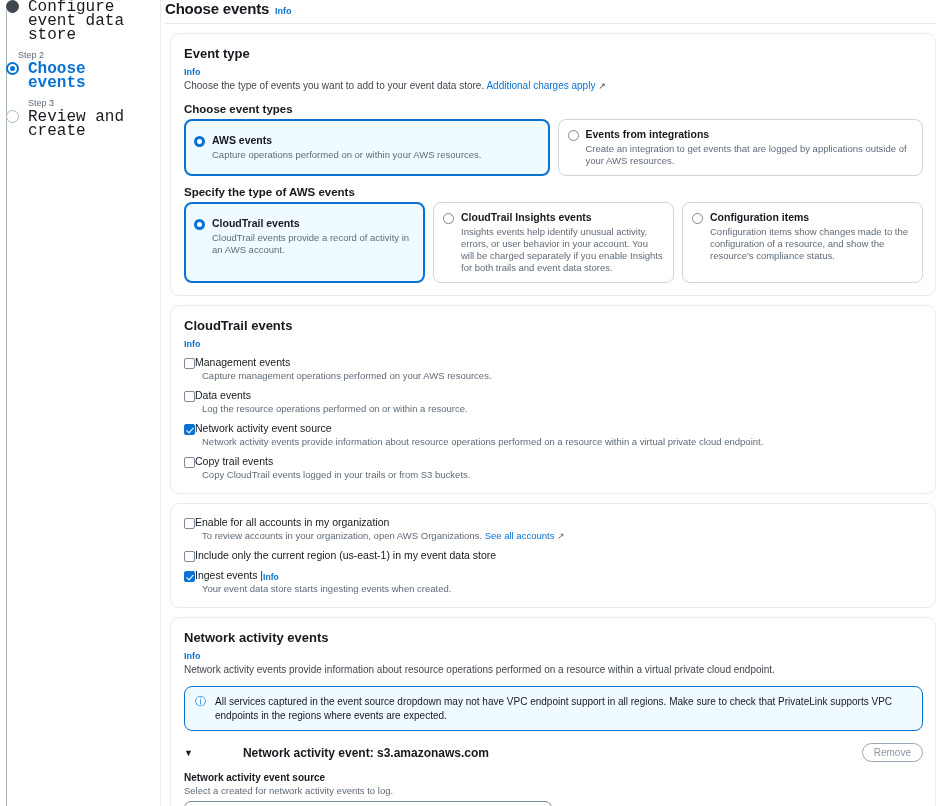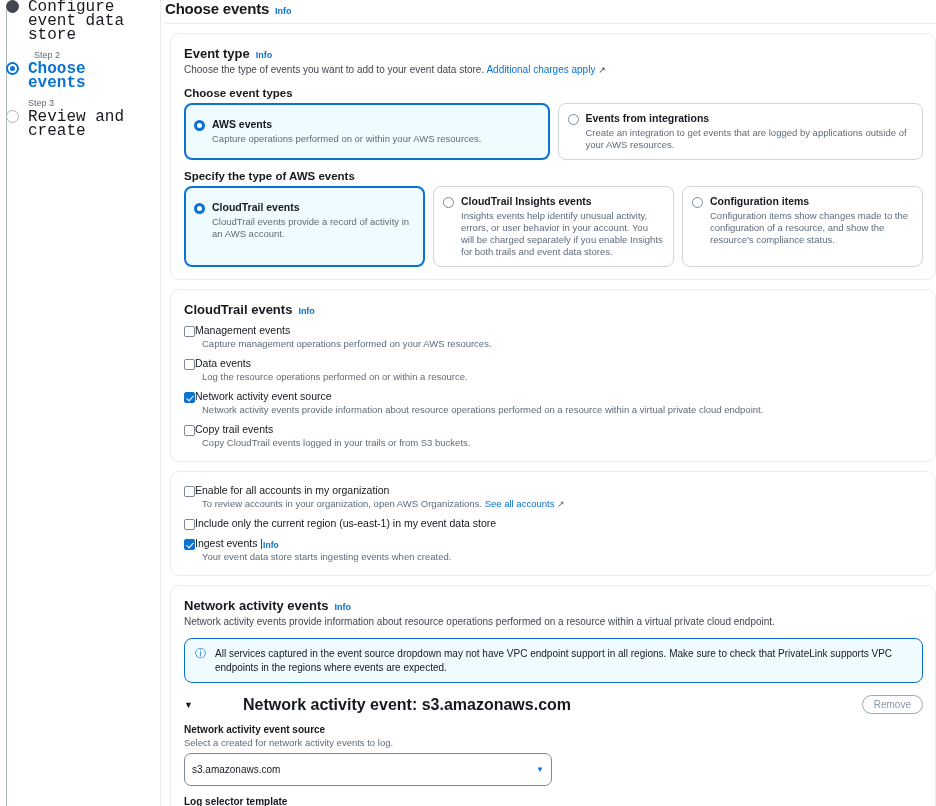--- a/index.html
+++ b/index.html
@@ -55,21 +55,21 @@
   .page-title { font-size: 15px; font-weight: bold; letter-spacing: -0.2px; }
   .info-link { color: #0972d3; font-size: 9px; font-weight: bold; cursor: pointer; }
   .info-link.sm { font-size: 8.5px; }
 
   .card {
     border: 1px solid #e9ebed; border-radius: 9px;
     background: #fff; margin: 9px 0 0 5px; margin-right: 0;
     padding: 12px 12px 12px 13px;
   }
   .card-h {
-    display: flex; align-items: baseline; gap: 6px; margin-bottom: 2px;
+    display: flex; align-items: baseline; gap: 6px; margin-bottom: 2px; flex-direction: column;
   }
   .card-title { font-size: 13px; font-weight: bold; }
   .card-sub { font-size: 10px; color: #414750; line-height: 14px; }
   .ext-link { color: #0972d3; text-decoration: none; }
   .ext-ico { font-size: 9px; }
   .sub-head { font-size: 11.5px; font-weight: bold; margin: 10px 0 4px; }
 
   
   .tiles { display: flex; gap: 8px; }
   .tile {
@@ -113,21 +113,21 @@
   .alert-ico { color: #0972d3; font-size: 11px; flex: 0 0 12px; line-height: 13px; }
   .alert-txt { font-size: 10px; line-height: 13.5px; color: #16191f; }
 
   
   .expander {
     display: flex; align-items: center; justify-content: space-between;
     margin-top: 12px;
   }
   .exp-left { display: flex; align-items: center; gap: 6px; }
   .caret { font-size: 9px; color: #16191f; }
-  .exp-title { font-size: 16px; font-weight: bold; padding-left: 44px; }
+  .exp-title { font-size: 12px; font-weight: bold; padding-left: 44px; }
   .btn-remove {
     border: 1px solid #9ba7b6; border-radius: 14px;
     background: #fff; color: #8a96a4;
     font-size: 10px; padding: 3px 11px; cursor: pointer;
     font-family: "Liberation Sans", sans-serif;
     text-align: center;
   }
   .field { margin-top: 9px; }
   .f-label { font-size: 10px; font-weight: bold; line-height: 13px; }
   .f-desc { font-size: 9.5px; color: #5f6b7a; line-height: 12px; margin-top: 1px; }
@@ -151,21 +151,21 @@
     <div class="step-rail"></div>
 
     <div class="step-block">
       <div class="step" style="padding-top:0">
         <span class="step-marker marker-done"></span>
         <div class="step-title">Configure event data store</div>
       </div>
     </div>
 
     <div class="step-block">
-      <div class="step-num" style="padding-left:28px">Step 2</div>
+      <div class="step-num" style="padding-left:12px">Step 2</div>
       <div class="step">
         <span class="step-marker marker-current"></span>
         <div class="step-title active">Choose events</div>
       </div>
     </div>
 
     <div class="step-block">
       <div class="step-num" style="padding-left:22px">Step 3</div>
       <div class="step">
         <span class="step-marker marker-todo"></span>

